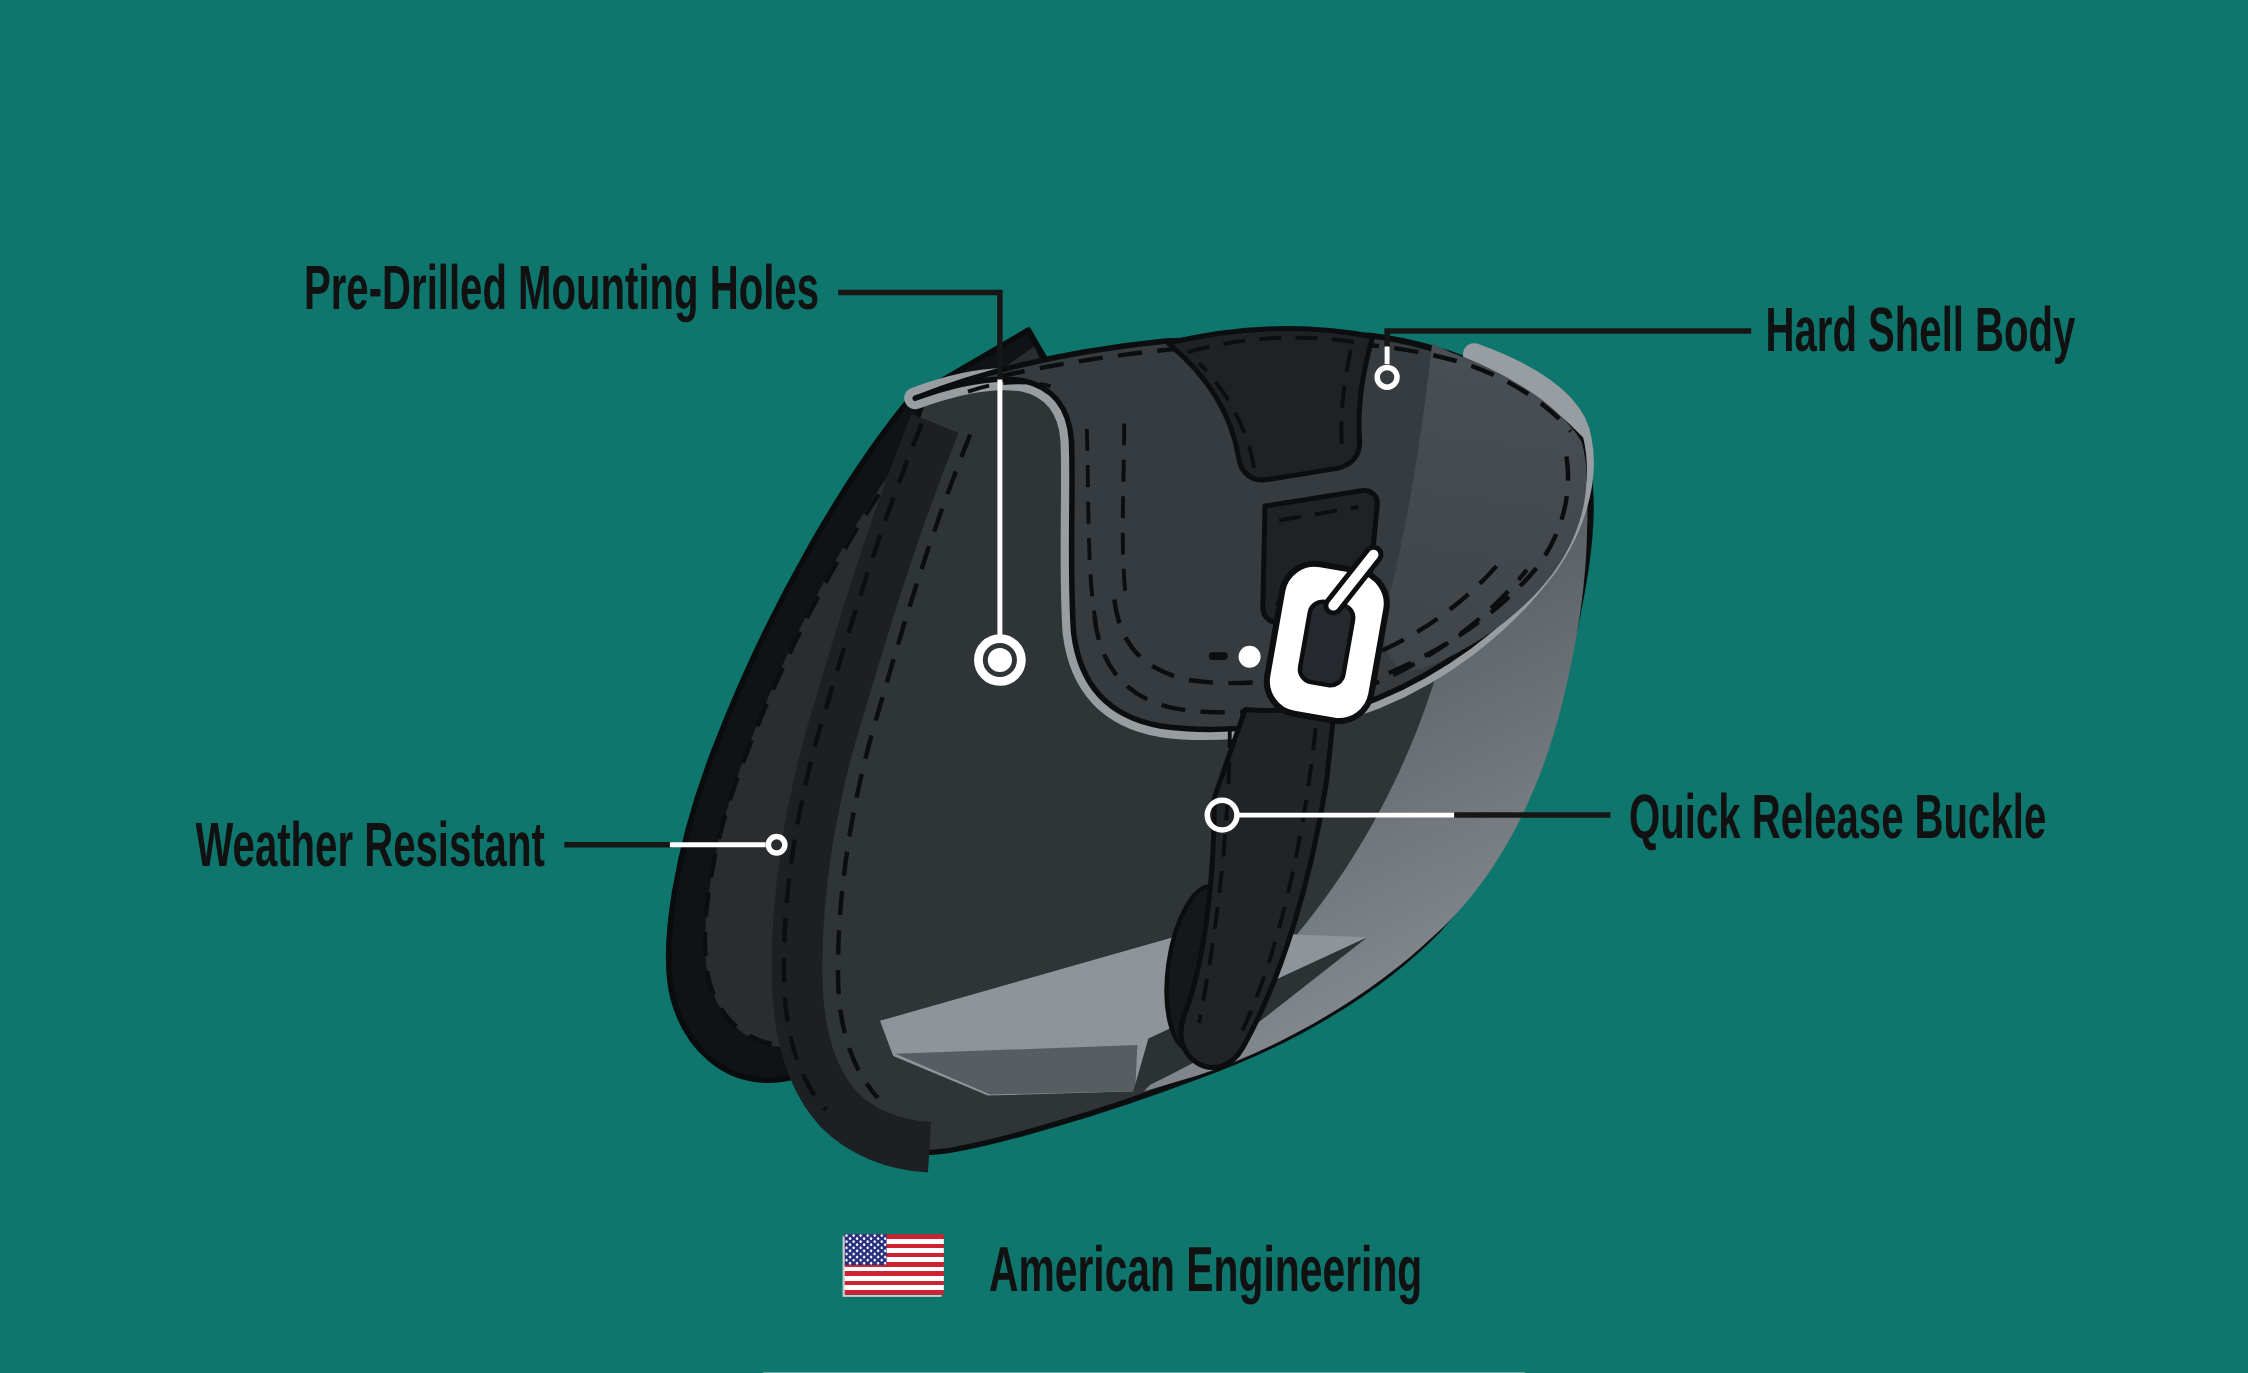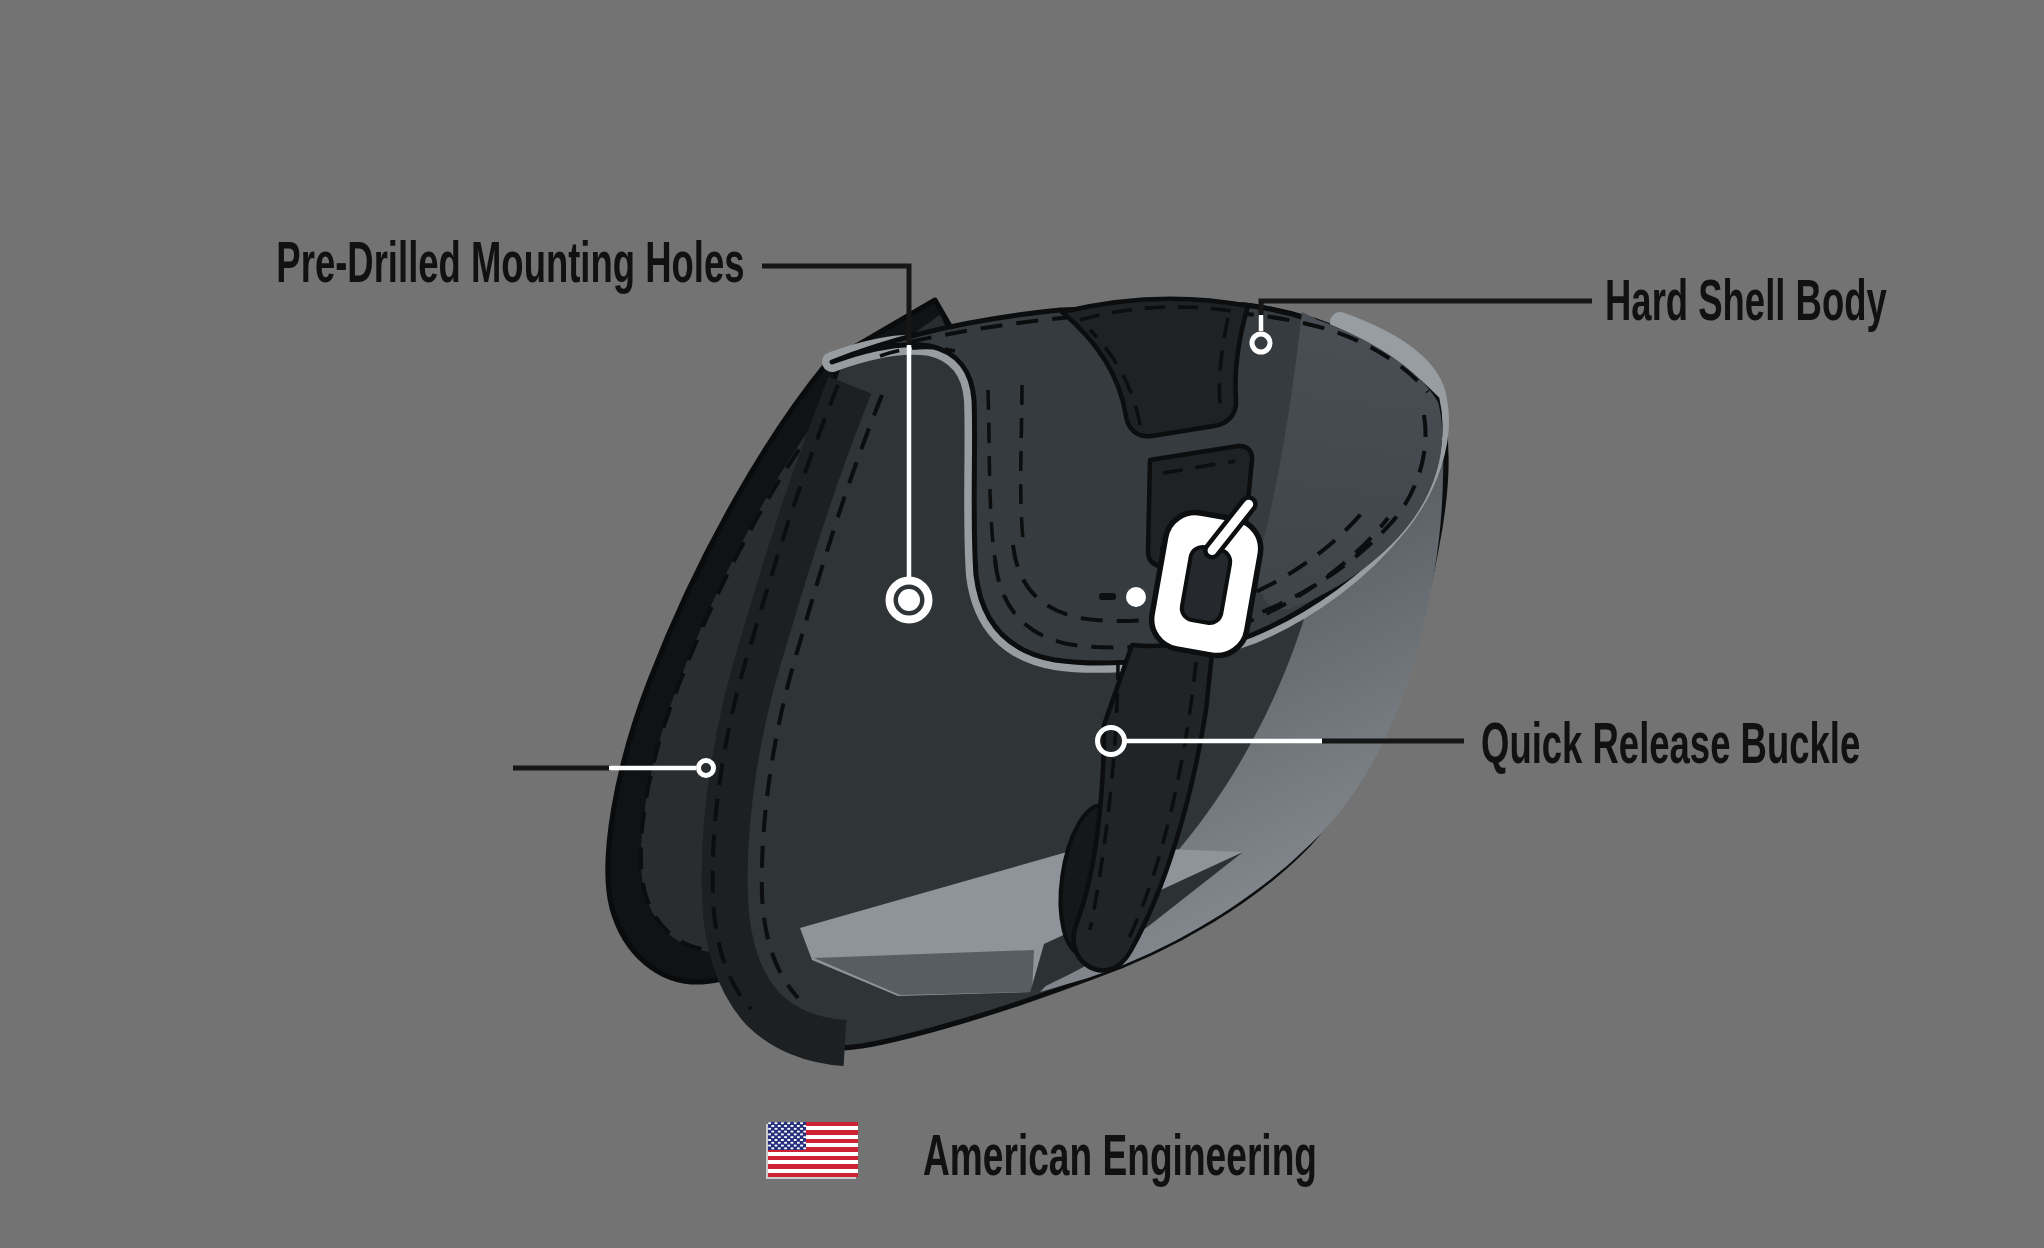--- a/index.html
+++ b/index.html
@@ -1,29 +1,29 @@
 <!DOCTYPE html>
 <html><head>
 <meta charset="utf-8">
 <style>
   html,body { margin:0; padding:0; background:#ffffff; }
   .stage {
-    position:relative; width:2044px; height:1248px; background:#737373;
+    position:relative; width:2044px; height:1248px; background:#0f766e;
     overflow:hidden; font-family:"Liberation Sans", sans-serif;
   }
   .art { position:absolute; left:0; top:0; width:2044px; height:1248px; }
   .co-label {
     position:absolute; font-weight:bold; font-size:57px; line-height:1;
     color:#111111; white-space:nowrap;text-align:center;
   }
   .co-label .sx { display:inline-block; transform:scaleX(0.64); }
   .align-r { text-align:right; }
   .align-r .sx { transform-origin:100% 50%; }
   .align-l .sx { transform-origin:0 50%; }
-  .footer-text { position:absolute; left:923px; top:1126px; font-weight:bold;
+  .footer-text { position:absolute; left:899px; top:1126px; font-weight:bold;
     font-size:58px; line-height:1; color:#111111; white-space:nowrap; }
   .footer-text .sx { display:inline-block; transform:scaleX(0.64); transform-origin:0 50%; }
   .flag {
     position:absolute; left:768px; top:1122px; width:90px; height:55px;
     background:repeating-linear-gradient(180deg,#cc2231 0 4.23px,#ffffff 4.23px 8.46px);
     box-shadow:-2px 2px 0 #c9ccce;
   }
   .flag .canton {
     position:absolute; left:0; top:0; width:38px; height:28.4px;
     background-color:#252f7d;
@@ -181,20 +181,23 @@
   </svg>
 
   <div class="co-label align-r" style="right:1299px; top:234px;">
     <span class="sx">Pre-Drilled Mounting Holes</span>
   </div>
 
   <div class="co-label align-l" style="left:1605px; top:272px;">
     <span class="sx">Hard Shell Body</span>
   </div>
 
+  <div class="co-label align-r" style="right:1549px; top:740px;">
+    <span class="sx">Weather Resistant</span>
+  </div>
 
   <div class="co-label align-l" style="left:1481px; top:715px;">
     <span class="sx">Quick Release Buckle</span>
   </div>
 
   <div class="flag">
     <div class="canton"></div>
   </div>
   <div class="footer-text">
     <span class="sx">American Engineering</span>

